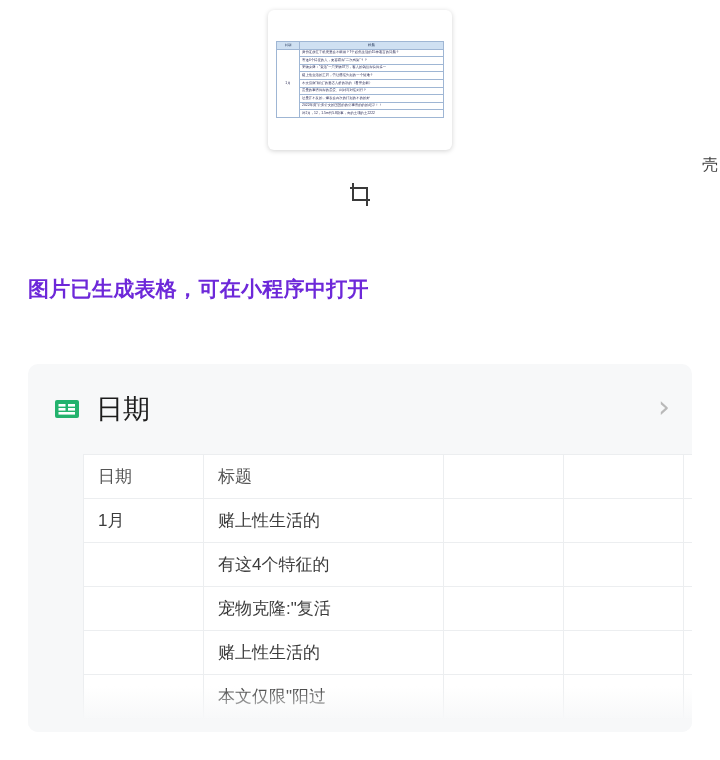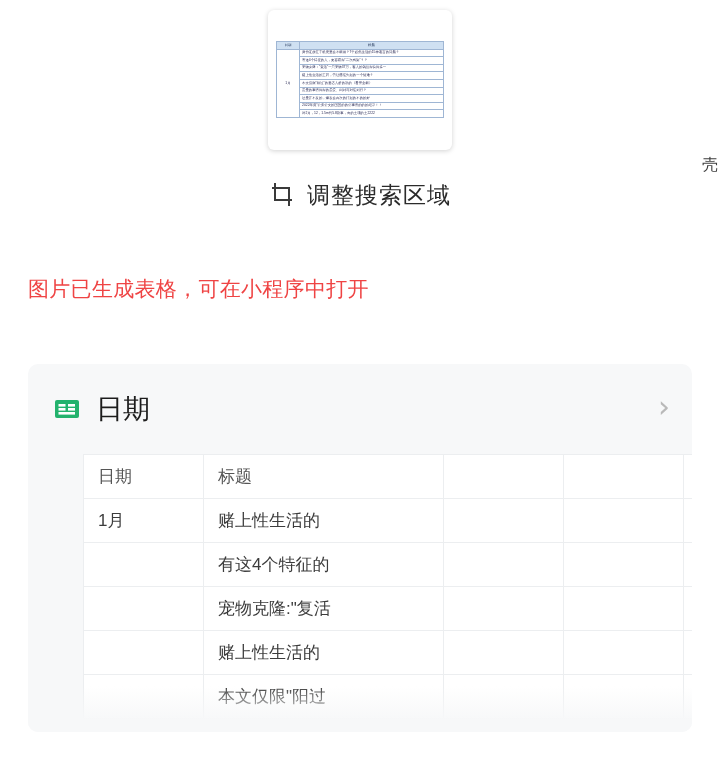--- a/index.html
+++ b/index.html
@@ -81,22 +81,22 @@
   .adjust-label {
     font-size: 23px;
     color: #2b2b2b;
     letter-spacing: 1px;
   }
 
   
   .headline {
     margin: 40px 0 0 28px;
     font-size: 21px;
-    font-weight: normal;
-    color: #ef4444;
+    font-weight: bold;
+    color: #6d28d9;
     letter-spacing: 0.3px;
   }
 
   
   .result-card {
     position: absolute;
     left: 28px;
     top: 364px;
     width: 664px;
     height: 368px;
@@ -228,21 +228,20 @@
   </div>
 </div>
 
 <div class="adjust-row">
   <span class="crop-icon">
     <svg width="26" height="26" viewBox="0 0 26 26">
       <path d="M6 1 V18 H23" fill="none" stroke="#3a3a3a" stroke-width="2"></path>
       <path d="M3 6 H20 V24" fill="none" stroke="#3a3a3a" stroke-width="2"></path>
     </svg>
   </span>
-  <span class="adjust-label">调整搜索区域</span>
 </div>
 
 <div class="headline">图片已生成表格，可在小程序中打开</div>
 
 <div class="result-card">
 
   <div class="card-header">
     <span class="sheet-icon">
       <svg width="26" height="26" viewBox="0 0 26 26">
         <rect x="1" y="4" width="24" height="18" rx="2" fill="#23b26d"></rect>

